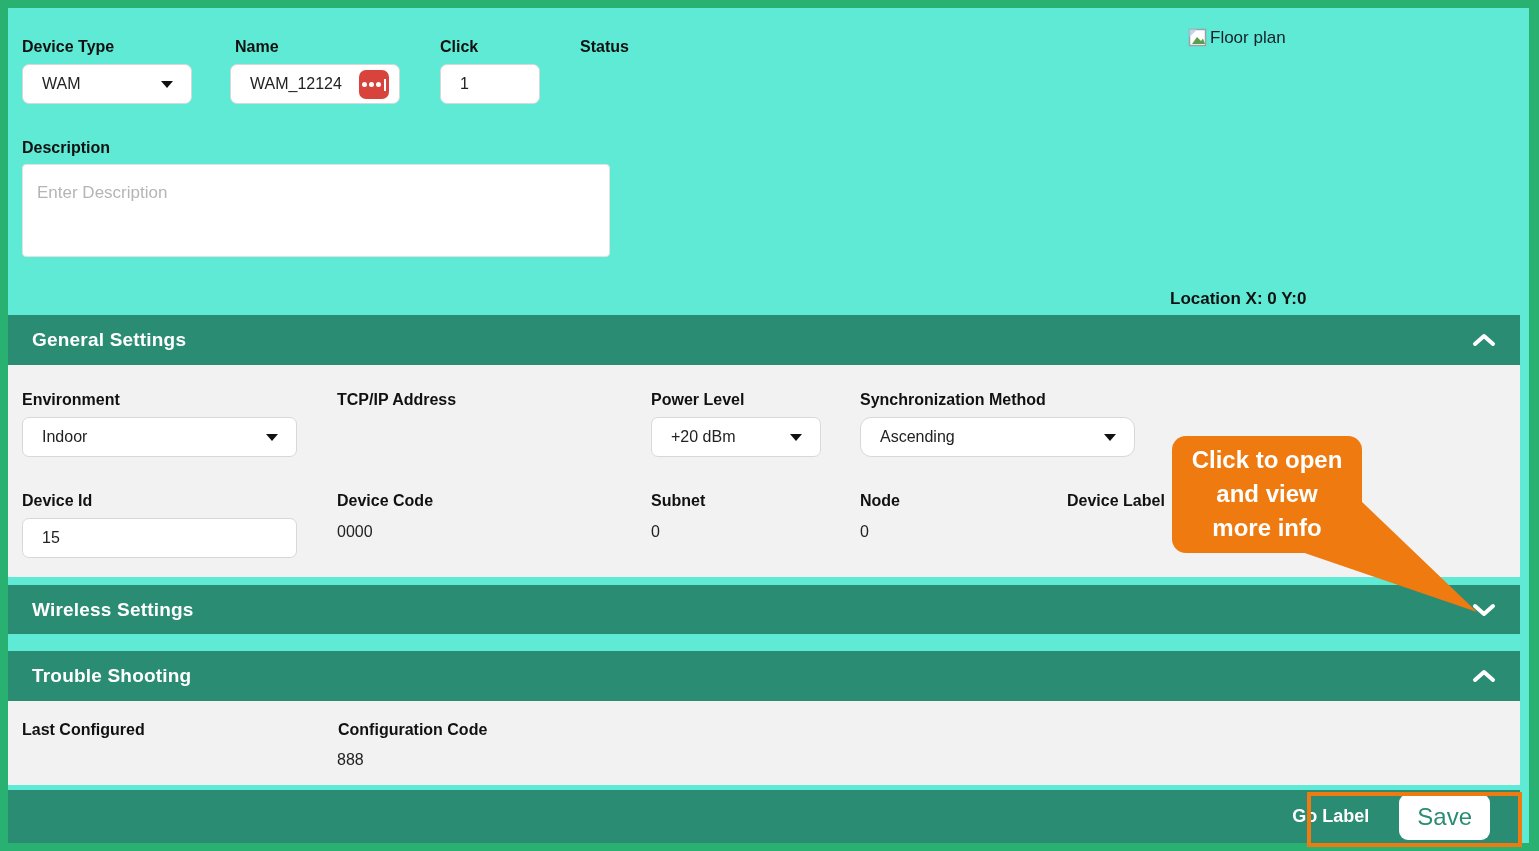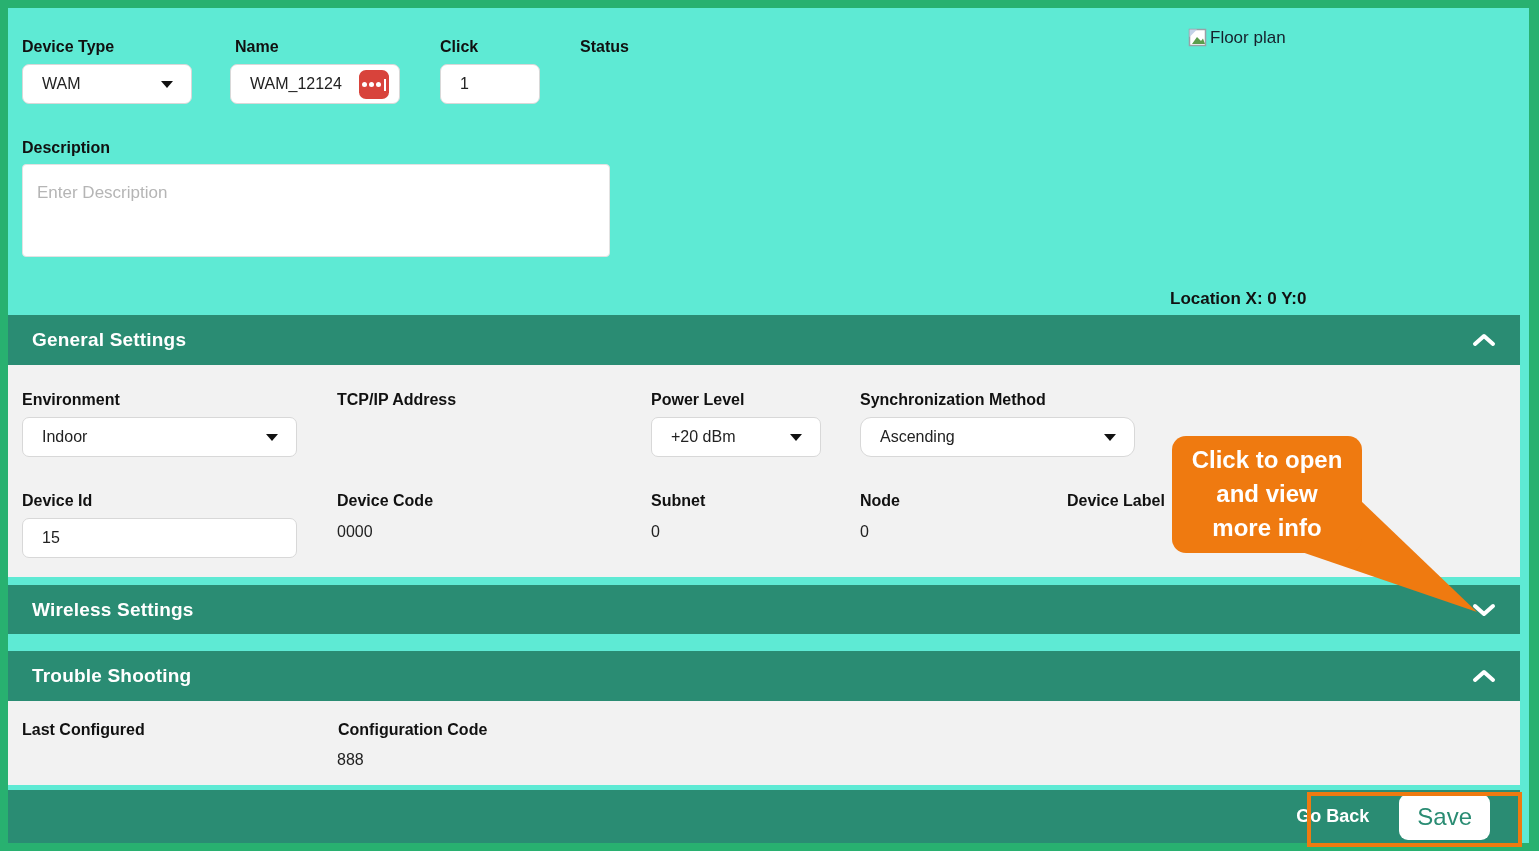--- a/index.html
+++ b/index.html
@@ -171,21 +171,21 @@
       </svg>
     </div>
     <div class="abs section-body" style="top:693px; height:84px;">
       <div class="abs field-label" style="left:14px; top:20px;">Last Configured</div>
       <div class="abs static-value" style="left:14px; top:50px;"></div>
       <div class="abs field-label" style="left:310px; top:20px;margin-left:20px;">Configuration Code</div>
       <div class="abs static-value" style="left:329px; top:50px;">888</div>
     </div>
 
     <div class="abs footer-bar" style="top:782px;">
-      <button class="goback-btn">Go Back</button>
+      <button class="goback-btn">Go Label</button>
       <button class="save-btn">Save</button>
     </div>
     <div class="abs footer-highlight" style="left:1299px; top:784px; width:215px; height:55px;"></div>
 
     <svg class="abs callout-tail" style="left:1242px; top:452px;" width="240" height="160" viewBox="0 0 240 160">
       <polygon points="40,88 227,152 110,40" fill="#ef7a10"></polygon>
     </svg>
     <div class="abs callout-bubble" style="left:1164px; top:428px; width:190px; height:117px;">
       <div>Click to open</div>
       <div>and view</div>

